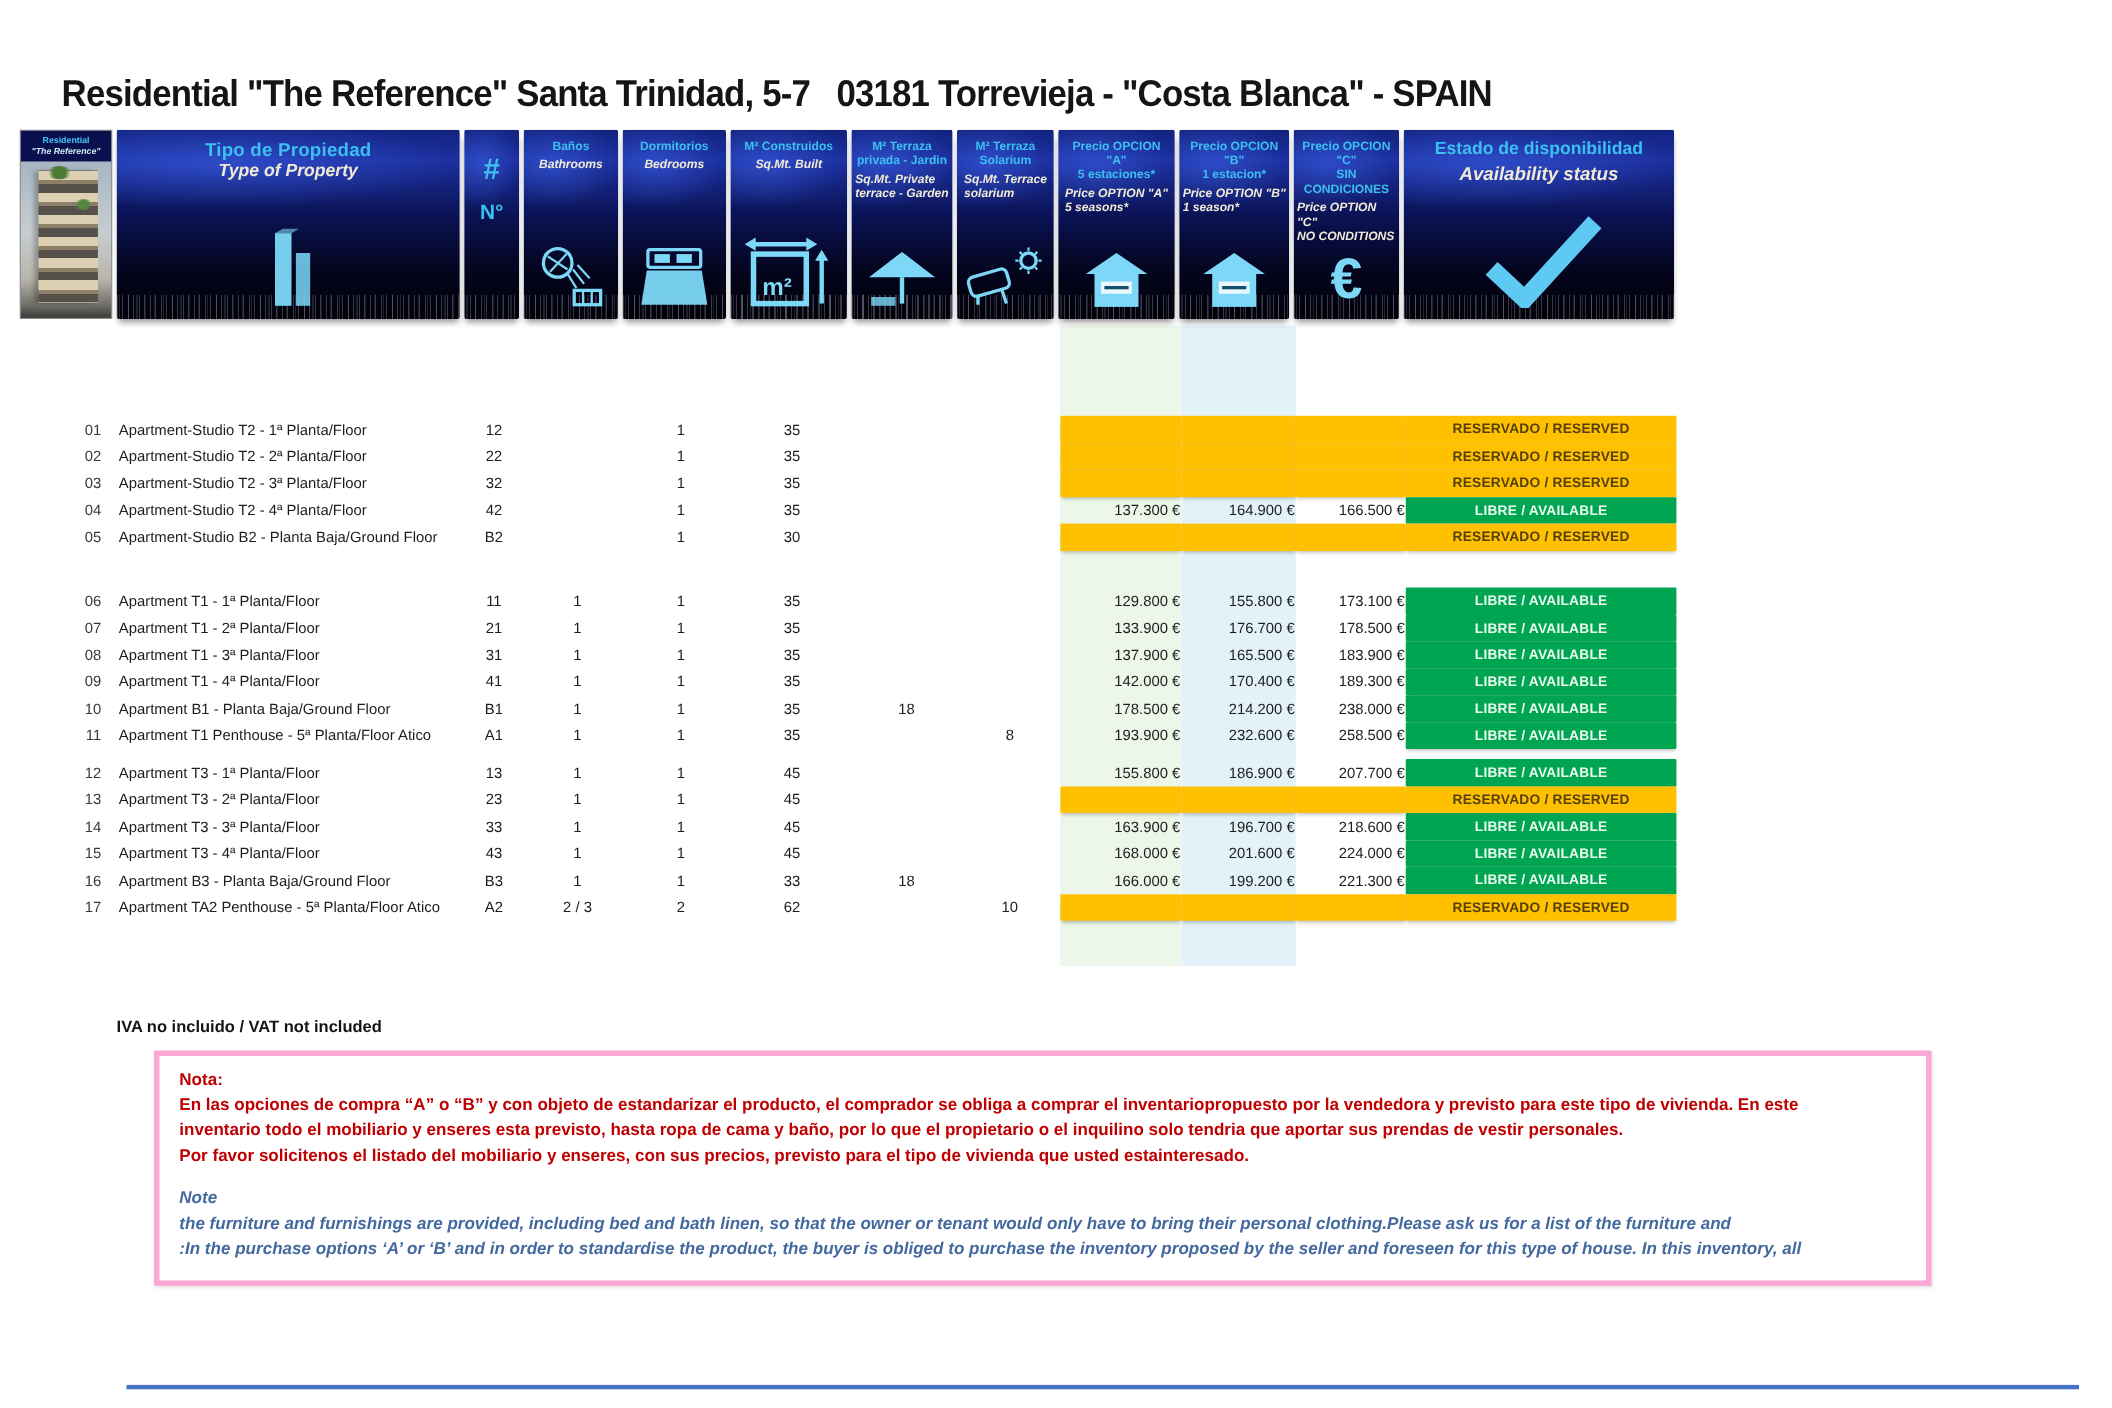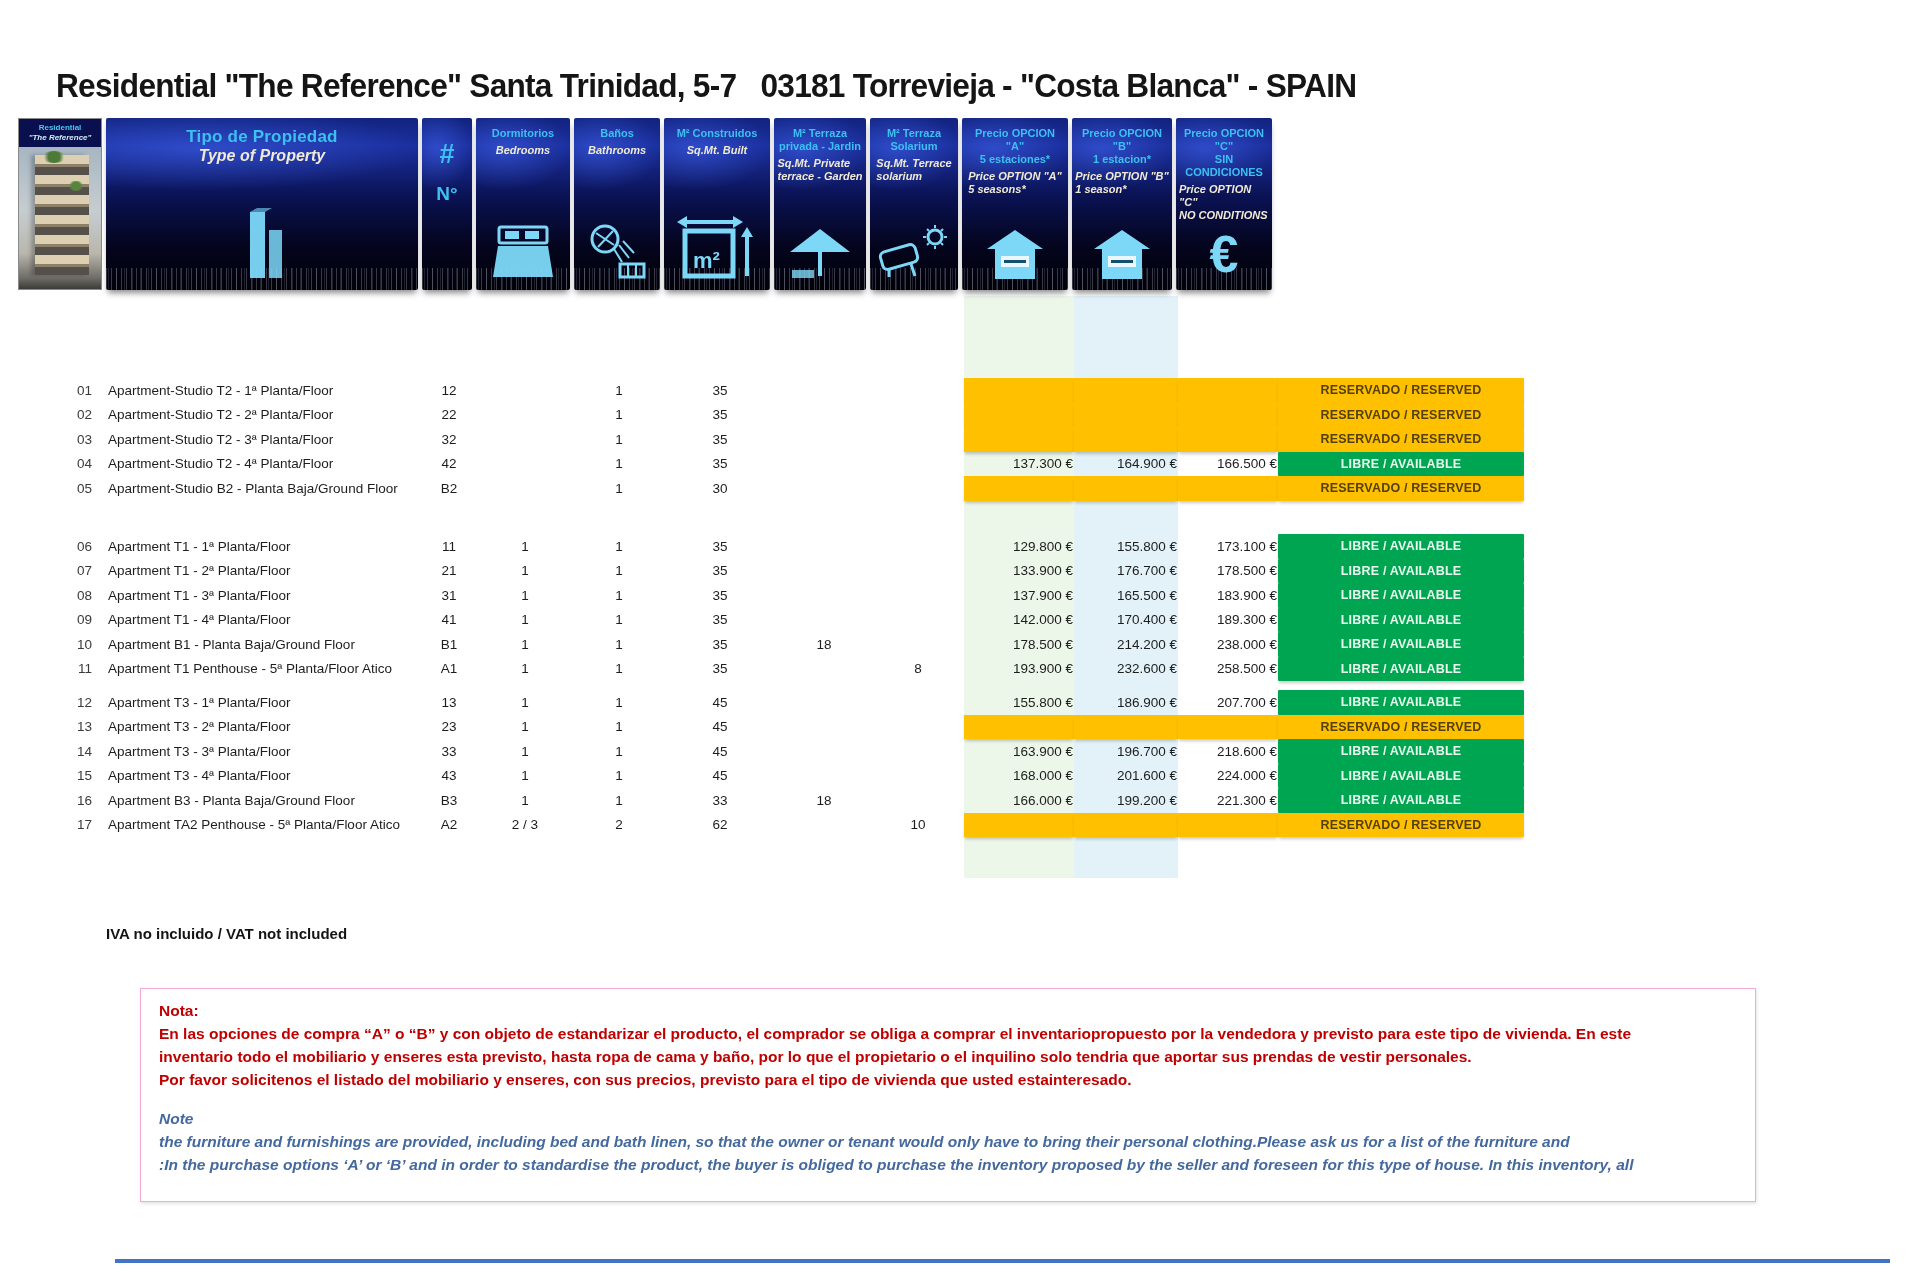--- a/index.html
+++ b/index.html
@@ -84,22 +84,22 @@
   }
   .row.reserved .c-status { color:#54400a; }
   .row.reserved .c-a,.row.reserved .c-b,.row.reserved .c-c { color:transparent; }
   .row.available .c-status {
     background:var(--available_bg); color:#e9fbef; box-shadow:0 3px 3px -1px rgba(0,0,0,.22); border-radius:1px;
   }
 
   
   .vat { position:absolute; left:106px; top:925px; font-size:15px; font-weight:700; color:#141414; }
   .notebox {
-    position:absolute; left:140px; top:988px; width:1616px; height:214px; box-sizing:border-box;
-    border:1px solid #f9a8d4; background:#fff; padding:10px 18px 8px 18px;
+    position:absolute; left:140px; top:955px; width:1616px; height:214px; box-sizing:border-box;
+    border:5px solid #f9a8d4; background:#fff; padding:10px 18px 8px 18px;
     box-shadow:1px 2px 3px rgba(0,0,0,.10);
   }
   .nota-title,.nota-line { color:var(--note_red); font-weight:700; font-size:15.5px; line-height:23px; }
   .note-title,.note-line { color:var(--note_blue); font-weight:700; font-style:italic; font-size:15.5px; line-height:23px; }
   .note-title { margin-top:16px; }
   .bottom-line { position:absolute; left:115px; top:1259px; width:1775px; height:4px; background:var(--accent_blue); }
 
   svg .ln { stroke:#7dd8f8; fill:none; }
   svg .fl { fill:#7dd8f8; }
 </style>
@@ -130,51 +130,51 @@
           <rect class="fl" x="36" y="6" width="15" height="66" opacity=".95"></rect>
           <rect class="fl" x="55" y="24" width="13" height="48" opacity=".85"></rect>
           <polygon class="fl" points="36,6 43,2 58,2 51,6" opacity=".6"></polygon>
         </svg>
       </div>
     </div>
 
     <div class="hcell w50">
       <div class="hash-glyph">#</div>
       <div class="no-glyph">N°</div>
-    </div>
-
-    <div class="hcell w94">
-      <div class="hes sm">Dormitorios</div>
-      <div class="hen sm">Bedrooms</div>
-      <div class="icon-wrap">
-        <svg width="80" height="56" viewBox="0 0 80 56">
-          <rect class="ln" x="16" y="3" width="48" height="16" rx="2" stroke-width="3"></rect>
-          <rect class="fl" x="22" y="7" width="14" height="8"></rect>
-          <rect class="fl" x="42" y="7" width="14" height="8"></rect>
-          <polygon class="fl" points="10,53 70,53 65,22 15,22" opacity=".95"></polygon>
-        </svg>
-      </div>
     </div>
 
     <div class="hcell w86">
       <div class="hes sm">Baños</div>
       <div class="hen sm">Bathrooms</div>
       <div class="icon-wrap">
         <svg width="66" height="58" viewBox="0 0 66 58">
           <circle class="ln" cx="21" cy="17" r="13" stroke-width="3"></circle>
           <line class="ln" x1="12" y1="11" x2="30" y2="23" stroke-width="2"></line>
           <line class="ln" x1="14" y1="25" x2="29" y2="9" stroke-width="2"></line>
           <g class="ln" stroke-width="2">
             <line x1="30" y1="27" x2="38" y2="40"></line>
               <line x1="35" y1="23" x2="45" y2="36"></line>
               <line x1="39" y1="19" x2="50" y2="31"></line>
           </g>
           <rect class="ln" x="36" y="42" width="24" height="13" stroke-width="3"></rect>
           <line class="ln" x1="44" y1="42" x2="44" y2="55" stroke-width="2"></line>
           <line class="ln" x1="52" y1="42" x2="52" y2="55" stroke-width="2"></line>
+        </svg>
+      </div>
+    </div>
+
+    <div class="hcell w94">
+      <div class="hes sm">Dormitorios</div>
+      <div class="hen sm">Bedrooms</div>
+      <div class="icon-wrap">
+        <svg width="80" height="56" viewBox="0 0 80 56">
+          <rect class="ln" x="16" y="3" width="48" height="16" rx="2" stroke-width="3"></rect>
+          <rect class="fl" x="22" y="7" width="14" height="8"></rect>
+          <rect class="fl" x="42" y="7" width="14" height="8"></rect>
+          <polygon class="fl" points="10,53 70,53 65,22 15,22" opacity=".95"></polygon>
         </svg>
       </div>
     </div>
 
     <div class="hcell w108">
       <div class="hes sm">M² Construidos</div>
       <div class="hen sm">Sq.Mt. Built</div>
       <div class="icon-wrap">
         <svg width="88" height="66" viewBox="0 0 88 66">
           <line class="ln" x1="10" y1="8" x2="64" y2="8" stroke-width="4"></line>
@@ -280,20 +280,29 @@
         </div>
       <div class="hen sm">
           <div>Price OPTION "C"</div>
           <div>NO CONDITIONS</div>
         </div>
       <div class="icon-wrap">
           <div class="euro-glyph">€</div>
         </div>
     </div>
 
+    <div class="hcell w246">
+      <div class="hes md">Estado de disponibilidad</div>
+      <div class="hen md">Availability status</div>
+      <div class="icon-wrap">
+        <svg width="130" height="86" viewBox="0 0 130 86">
+          <path d="M22 50 L52 78 L116 8" stroke="#5ec9f2" stroke-width="16" fill="none" stroke-linecap="butt"></path>
+        </svg>
+      </div>
+    </div>
   </div>
 
   <div class="strip strip-a"></div>
   <div class="strip strip-b"></div>
 
   <div class="row-group g1">
       <div class="row reserved">
       <div class="c-num">01</div>
       <div class="c-name">Apartment-Studio T2 - 1ª Planta/Floor</div>
       <div class="c-no">12</div>

